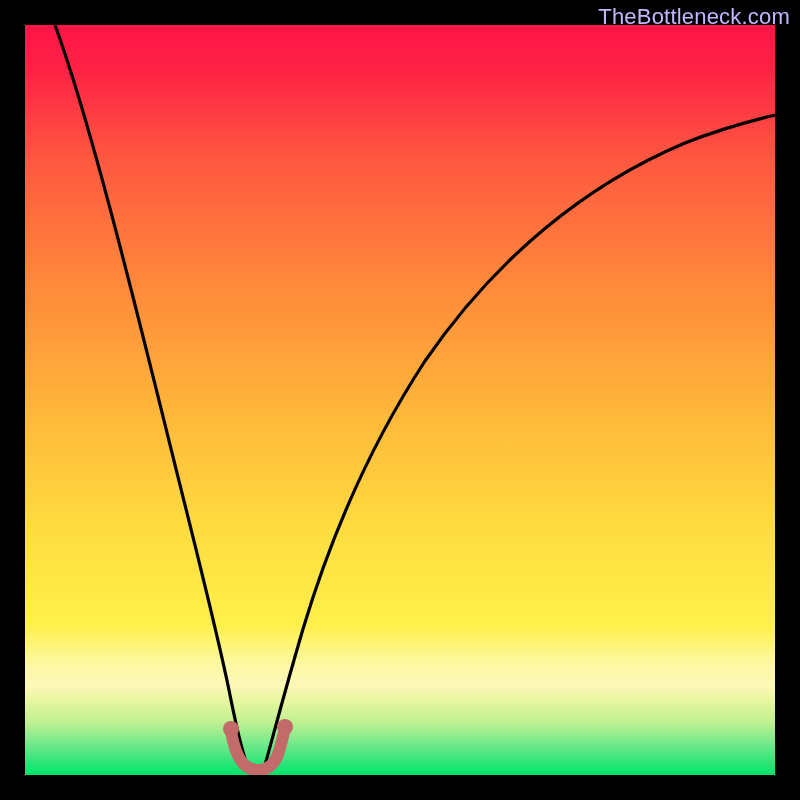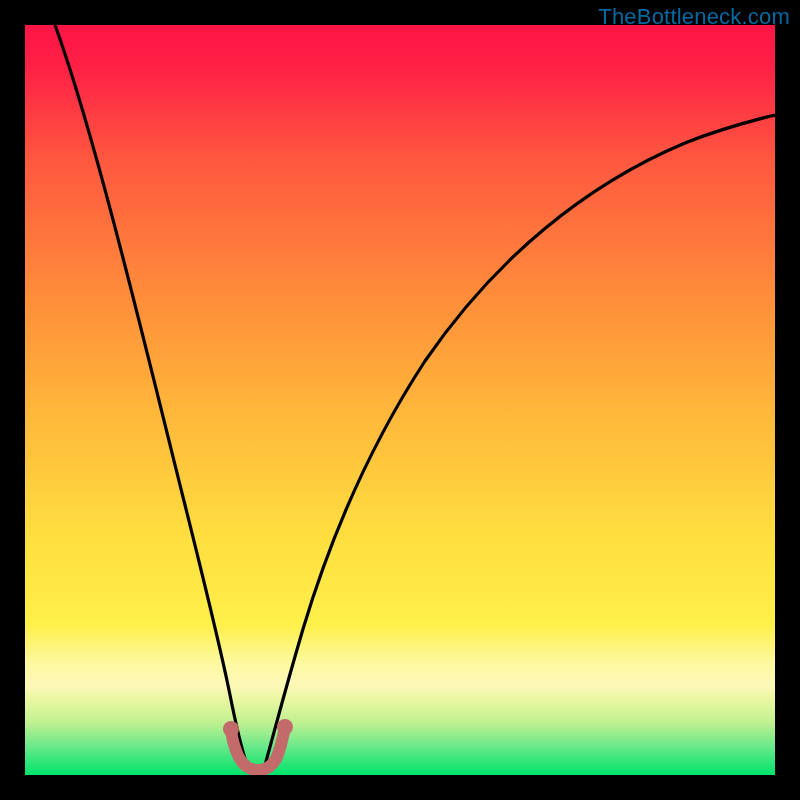--- a/index.html
+++ b/index.html
@@ -17,21 +17,21 @@
     width: 750px;
     height: 750px;
     background: #000;
   }
   .watermark {
     position: absolute;
     top: 4px;
     right: 10px;
     font-family: Arial, Helvetica, sans-serif;
     font-size: 22px;
-    color: #0369a1;
+    color: #c4b5fd;
     letter-spacing: 0.2px;
     z-index: 10;
   }
   svg {
     position: absolute;
     left: 0;
     top: 0;
   }
 </style>
 </head>

